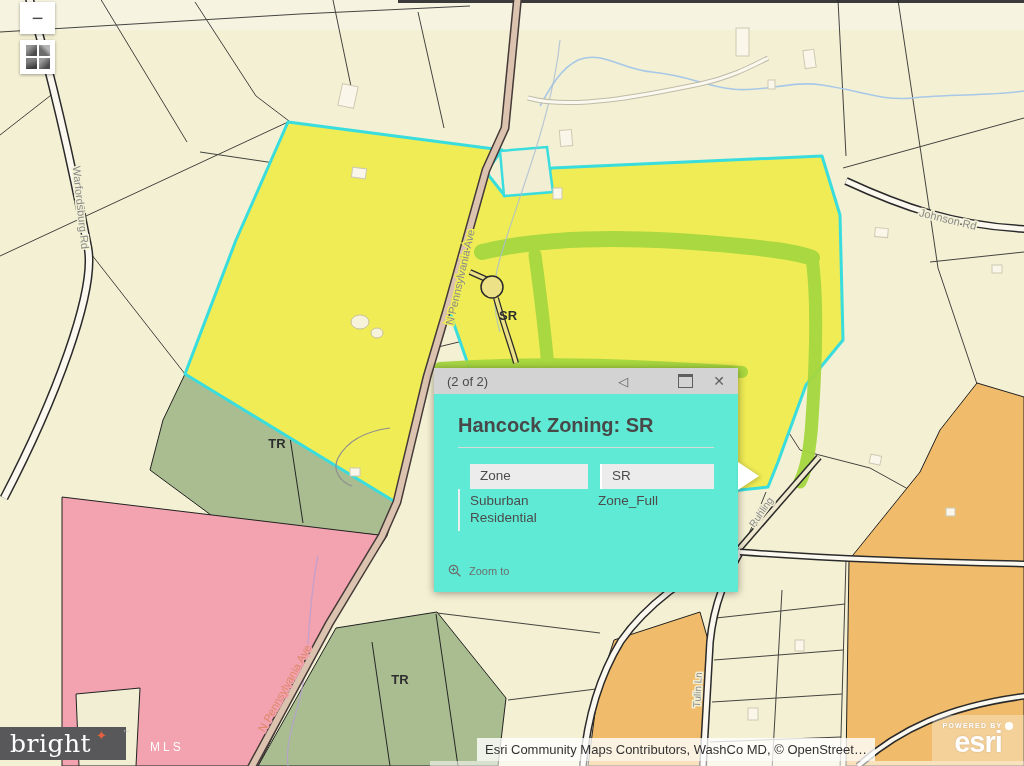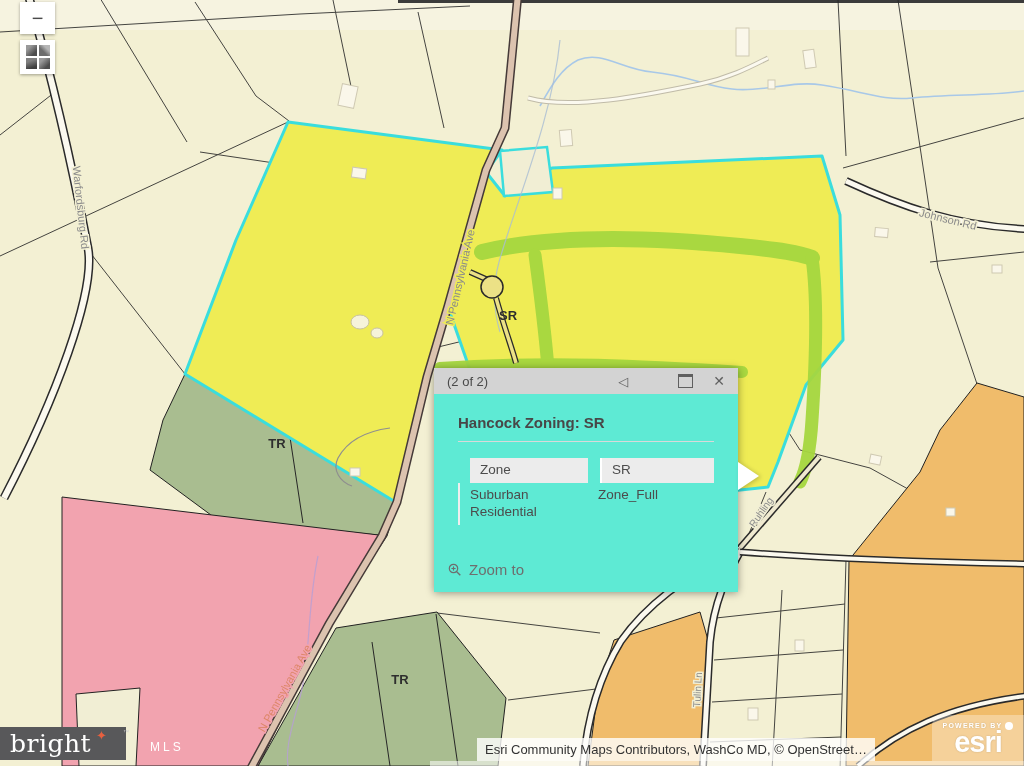--- a/index.html
+++ b/index.html
@@ -21,29 +21,29 @@
   #popup{position:absolute;left:434px;top:368px;width:304px;height:224px;
          background:#5eead4;box-shadow:0 1px 8px rgba(0,0,0,.4);font-size:13.5px;color:#4c4c4c;}
   #popup .hdr{height:26px;background:#d3d3d3;display:flex;align-items:center;
               padding:0 13px;color:#4a4a4a;font-size:13px;}
   #popup .hdr .pg{flex:0 0 auto;}
   .hicon{color:#5f5f5f;cursor:pointer;line-height:1;}
   #backbtn{margin-left:auto;font-size:13px;margin-right:0;}
   #maxbtn{margin-left:50px;width:13px;height:10px;border:1px solid #5f5f5f;border-top:3px solid #5f5f5f;}
   #closebtn{margin-left:20px;font-size:14px;}
   #popup .body{padding:16px 24px 0 24px;}
-  #popup h2{margin:4px 0 10px 0;font-size:15px;color:#484848;}
+  #popup h2{margin:4px 0 10px 0;font-size:20px;color:#484848;}
   #popup .rule{border-bottom:1px solid #d9d9d9;margin:0 0 16px 0;}
   .ptable{display:grid;grid-template-columns:130px 1fr;}
   .ptable .c{padding:4px 10px 4px 10px;line-height:1.25;}
   .r0{background:#ececec;margin-left:12px;}
   .val{border-left:2px solid #fff;}
   .r1v{border-left:2px solid #eee;}
   #zoomto{position:absolute;left:14px;bottom:14px;display:flex;align-items:center;
-          gap:7px;color:#6e6e6e;font-size:15px;cursor:pointer;}
+          gap:7px;color:#6e6e6e;font-size:11px;cursor:pointer;}
   #ptr{position:absolute;right:-21px;top:94px;width:0;height:0;
        border-top:14px solid transparent;border-bottom:14px solid transparent;
        border-left:21px solid #fff;filter:drop-shadow(2px 1px 2px rgba(0,0,0,.2));}
 
   
   #attrib{position:absolute;left:477px;bottom:5px;height:23px;display:flex;align-items:center;
           background:rgba(255,255,255,.8);color:#323232;font-size:13px;padding:0 8px;}
   #bstrip{position:absolute;left:430px;right:0;bottom:0;height:5px;background:rgba(255,255,255,.55);}
   #brightlogo{position:absolute;left:0;top:727px;width:126px;height:33px;background:#58585a;
               color:#fff;display:flex;align-items:center;padding-left:10px;box-sizing:border-box;gap:16px;}

